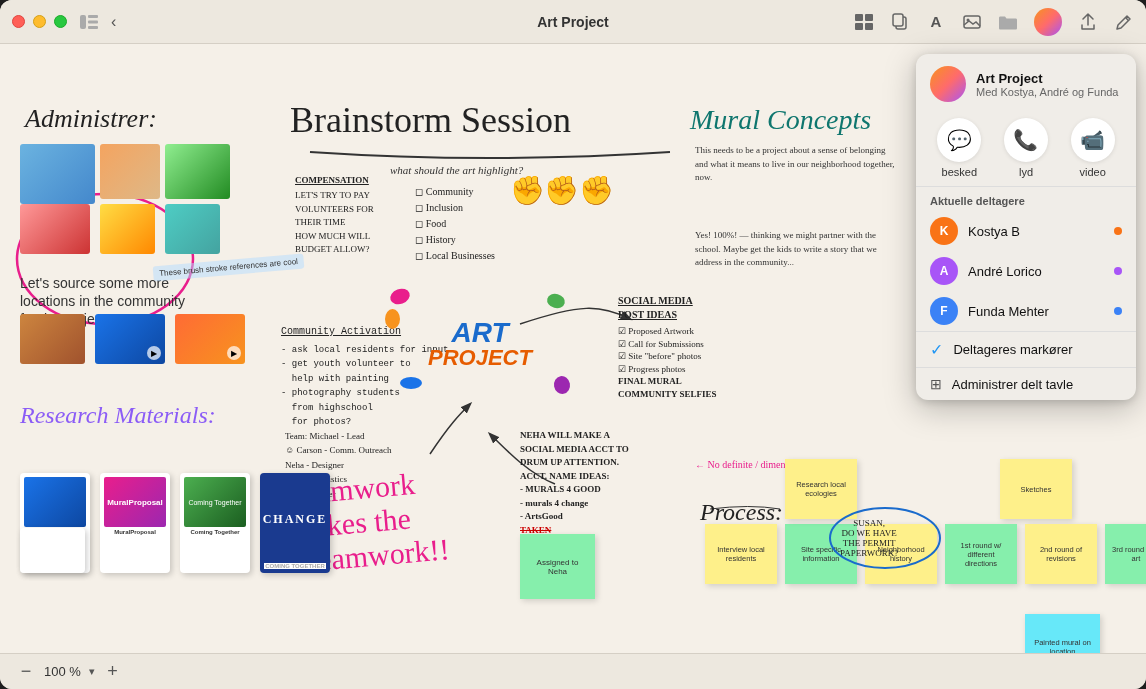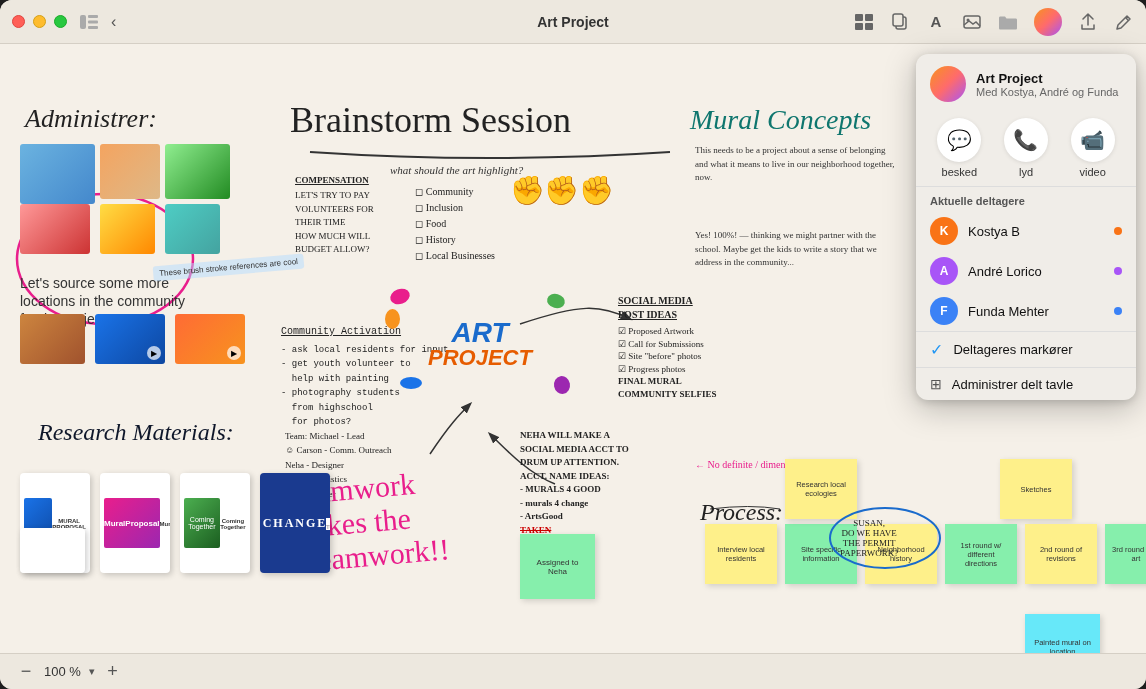--- a/index.html
+++ b/index.html
@@ -337,21 +337,21 @@
 
     
     .doc-thumb {
       position: absolute;
       background: white;
       border-radius: 4px;
       box-shadow: 2px 2px 6px rgba(0,0,0,0.2);
       overflow: hidden;
       font-size: 7px;
       display: flex;
-      flex-direction: row;
+      flex-direction: column;
       align-items: center;
       justify-content: flex-start;
       padding: 4px;
     }
 
     .doc-thumb-title {
       font-size: 6px;
       font-weight: bold;
       text-align: center;
       color: #333;
@@ -615,21 +615,21 @@
       </div>
 
       <div style="position:absolute;bottom:95px;left:840px;font-size:9px;font-family:'Comic Sans MS',cursive;color:#222;text-align:center;">
         SUSAN,<br>DO WE HAVE<br>THE PERMIT<br>PAPERWORK?
       </div>
 
       <svg style="position:absolute;bottom:80px;left:825px;width:120px;height:70px;pointer-events:none;">
         <ellipse cx="60" cy="35" rx="55" ry="30" stroke="#1a6bcc" stroke-width="2" fill="none" stroke-dasharray="0"></ellipse>
       </svg>
 
-      <div class="handwritten" style="bottom:207px;left:20px;font-size:24px;font-style:italic;color:#0f172a;margin-left:18px;">Research Materials:</div>
+      <div class="handwritten" style="bottom:224px;left:20px;font-size:24px;font-style:italic;color:#8b5cf6;">Research Materials:</div>
 
       <div class="doc-thumb" style="bottom:80px;left:20px;width:70px;height:100px;">
         <div style="width:100%;height:50px;background:linear-gradient(135deg,#1a73e8,#0d47a1);border-radius:2px;"></div>
         <div class="doc-thumb-title">MURAL<br>PROPOSAL</div>
       </div>
 
       <div class="doc-thumb" style="bottom:80px;left:100px;width:70px;height:100px;">
         <div style="width:100%;height:50px;background:linear-gradient(135deg,#e91e8c,#9c27b0);border-radius:2px;display:flex;align-items:center;justify-content:center;color:white;font-weight:bold;font-size:8px;">MuralProposal</div>
         <div class="doc-thumb-title">MuralProposal</div>
       </div>

